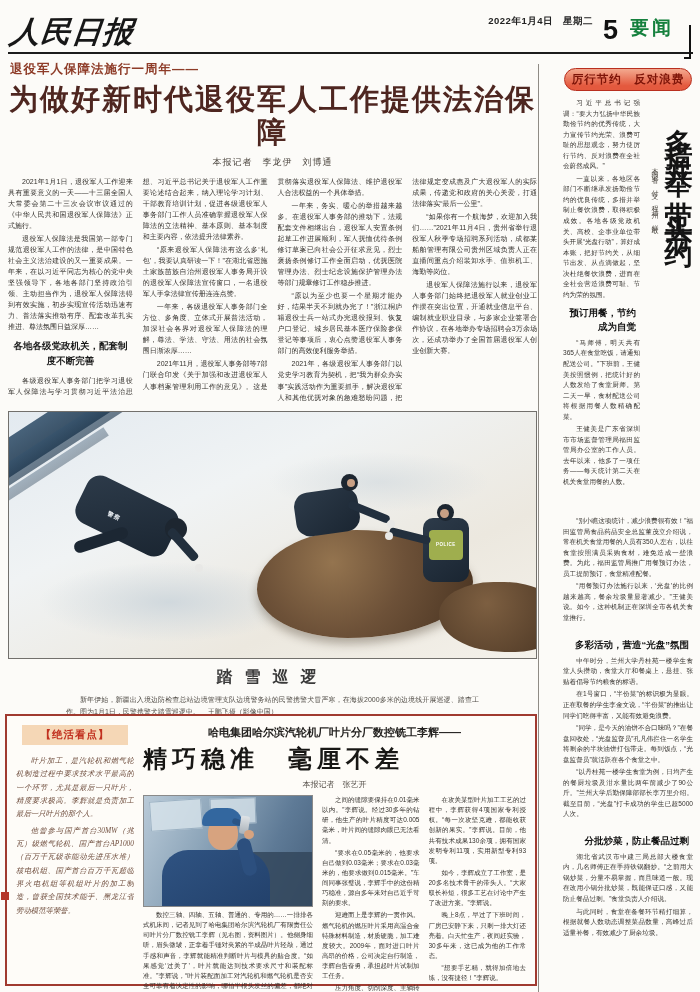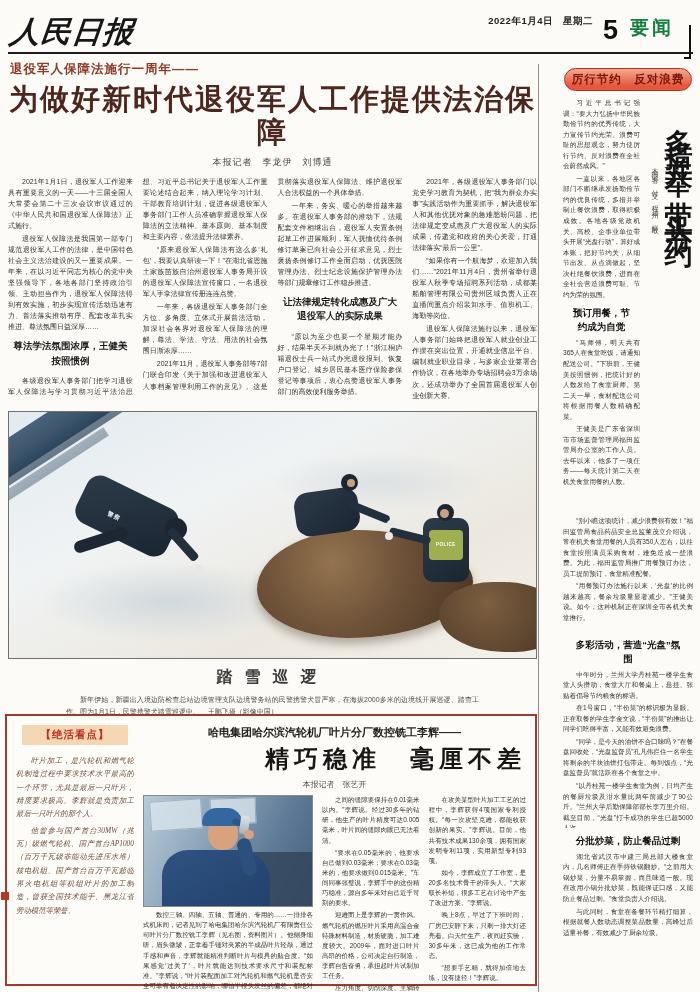--- a/index.html
+++ b/index.html
@@ -81,21 +81,21 @@
             border:2px solid #a03a30; background:#fefcf8; padding:7px 9px; }
   .feature:before{ content:""; position:absolute; left:-6px; top:176px; width:8px; height:8px; background:#b5372a;}
   .feature-grid{ display:grid; grid-template-columns:118px 1fr; gap:9px; height:100%; }
   .feature-left{ overflow:hidden; }
   .badge{ background:#f5d7b6; color:#c1301f; font-weight:bold; font-size:10.5px; text-align:center;
           padding:3px 0; margin:2px 6px 9px; letter-spacing:1px;}
   .intro-p{ font-family:"Liberation Serif", serif; font-style:italic; font-size:7.4px; line-height:1.8;
             color:#6e4c3c; text-align:justify; text-indent:2em; margin-bottom:3px;}
   .feature-right{ display:flex; flex-direction:column; min-width:0;}
   .feature-kicker{ text-align:center; font-size:11px; font-weight:bold; color:#242220; margin:2px 0 3px;}
-  .feature-headline{ text-align:right; font-size:24px; font-weight:900; color:#181715; letter-spacing:5px;}
+  .feature-headline{ text-align:left; font-size:24px; font-weight:900; color:#181715; letter-spacing:5px;}
   .feature-byline{ text-align:center; font-size:8px; color:#56504a; margin:4px 0 5px;}
   .feature-body{ flex:1; display:grid; grid-template-columns:170px 1fr 1fr; gap:9px; overflow:hidden; min-height:0;}
   .fcolA{ display:flex; flex-direction:column; min-height:0;}
   .wphoto{ position:relative; height:112px; border:1px solid #8a8a8a; overflow:hidden; flex:none;
            background:linear-gradient(115deg,#b9cad8 0%,#8ea6ba 35%,#5e7a96 70%,#46607c 100%);}
   .win{ position:absolute; background:#d9e5ec; border:1px solid #9ab0c2; opacity:.8;}
   .w1{ left:6px; top:4px; width:52px; height:30px; transform:rotate(-4deg);}
   .w2{ left:66px; top:2px; width:46px; height:26px; transform:rotate(-2deg);}
   .machine{ position:absolute; right:-6px; bottom:-4px; width:70px; height:58px; background:#33475c; border-radius:6px; opacity:.85;}
   .w-body{ position:absolute; left:18px; bottom:-6px; width:108px; height:62px; background:linear-gradient(150deg,#2f5382,#22406a); border-radius:26px 30px 0 0;}
@@ -113,21 +113,21 @@
 
   
   .rail{ position:absolute; left:538px; top:64px; width:157px; height:932px; border-left:1px solid #8f8b85;
          padding:2px 2px 0 24px; display:flex; flex-direction:column; }
   .banner{ flex:none; border:1.5px solid #b92f1f; border-radius:12px; margin:2px 1px 7px;
            background:linear-gradient(180deg,#f3a98f 0%,#e4593e 80%); color:#7d1408;
            font-weight:900; font-size:11.5px; text-align:center; padding:3px 0; letter-spacing:1px;}
   .rail-top{ flex:none; height:416px; display:flex; gap:5px; overflow:hidden;}
   .rail-lead{ width:77px; flex:none; overflow:hidden;}
   .rail p{ font-size:6.6px; line-height:1.6; text-align:justify; text-indent:2em; color:#36332f; margin-bottom:2px;}
-  .rail h3{ font-size:9.5px; font-weight:900; text-align:center; line-height:1.45; margin:6px 10px 4px; color:#131313;}
+  .rail h3{ font-size:9.5px; font-weight:900; text-align:right; line-height:1.45; margin:6px 4px 4px; color:#131313;}
   .rail-vert{ flex:1; display:flex; justify-content:flex-end; gap:4px; }
   .v-byline{ writing-mode:vertical-rl; font-size:7px; color:#4c4842; letter-spacing:3px; height:200px; margin-top:64px;}
   .v-headline{ writing-mode:vertical-rl; font-size:28px; font-weight:900; color:#141414;
                letter-spacing:13px; line-height:1.05; height:100%; padding-top:8px;}
   .sec1rest{ flex:none; height:116px; overflow:hidden; margin-top:2px;}
   .sec2{ flex:none; height:196px; overflow:hidden;}
   .sec3{ flex:1; overflow:hidden; min-height:0;}
 </style>
 </head>
 <body>
@@ -145,27 +145,26 @@
   </div>
 
   <section class="main">
     <div class="kicker">退役军人保障法施行一周年——</div>
     <h1 class="headline">为做好新时代退役军人工作提供法治保障</h1>
     <div class="byline">本报记者　李龙伊　刘博通</div>
     <div class="article-cols">
 
     <p class="para">2021年1月1日，退役军人工作迎来具有重要意义的一天——十三届全国人大常委会第二十三次会议审议通过的《中华人民共和国退役军人保障法》正式施行。</p>
         <p class="para">退役军人保障法是我国第一部专门规范退役军人工作的法律，是中国特色社会主义法治建设的又一重要成果。一年来，在以习近平同志为核心的党中央坚强领导下，各地各部门坚持政治引领、主动担当作为，退役军人保障法得到有效实施，初步实现宣传活动迅速有力、普法落实推动有序、配套改革扎实推进、尊法氛围日益深厚……</p>
-        <p class="para colhead">尊法学法氛围浓厚，王健美按照惯例</p>
+        <p class="para colhead">各地各级党政机关，配套制度不断完善</p>
         <p class="para">各级退役军人事务部门把学习退役军人保障法与学习贯彻习近平法治思想、习近平总书记关于退役军人工作重要论述结合起来，纳入理论学习计划、干部教育培训计划，促进各级退役军人事务部门工作人员准确掌握退役军人保障法的立法精神、基本原则、基本制度和主要内容，依法提升法律素养。</p>
         <p class="para">“原来退役军人保障法有这么多‘礼包’，我要认真研读一下！”在湖北省恩施土家族苗族自治州退役军人事务局开设的退役军人保障法宣传窗口，一名退役军人手拿法律宣传册连连点赞。</p>
         <p class="para">一年来，各级退役军人事务部门全方位、多角度、立体式开展普法活动，加深社会各界对退役军人保障法的理解，尊法、学法、守法、用法的社会氛围日渐浓厚……</p>
         <p class="para">2021年11月，退役军人事务部等7部门联合印发《关于加强和改进退役军人人事档案管理利用工作的意见》。这是贯彻落实退役军人保障法、维护退役军人合法权益的一个具体举措。</p>
         <p class="para">一年来，务实、暖心的举措越来越多。在退役军人事务部的推动下，法规配套文件相继出台，退役军人安置条例起草工作进展顺利，军人抚恤优待条例修订草案已向社会公开征求意见，烈士褒扬条例修订工作全面启动，优抚医院管理办法、烈士纪念设施保护管理办法等部门规章修订工作稳步推进。</p>
-        <p class="para colhead">让法律规定转化成惠及广大退役军人的实际成果</p>
         <p class="para">“原以为至少也要一个星期才能办好，结果半天不到就办完了！”浙江桐庐籍退役士兵一站式办完退役报到、恢复户口登记、城乡居民基本医疗保险参保登记等事项后，衷心点赞退役军人事务部门的高效便利服务举措。</p>
         <p class="para">2021年，各级退役军人事务部门以党史学习教育为契机，把“我为群众办实事”实践活动作为重要抓手，解决退役军人和其他优抚对象的急难愁盼问题，把法律规定变成惠及广大退役军人的实际成果，传递党和政府的关心关爱，打通法律落实“最后一公里”。</p>
         <p class="para">“如果你有一个航海梦，欢迎加入我们……”2021年11月4日，贵州省举行退役军人秋季专场招聘系列活动，成都某船舶管理有限公司贵州区域负责人正在直播间重点介绍装卸水手、值班机工、海勤等岗位。</p>
         <p class="para">退役军人保障法施行以来，退役军人事务部门始终把退役军人就业创业工作摆在突出位置，开通就业信息平台、编制就业职业目录，与多家企业签署合作协议，在各地举办专场招聘会3万余场次，还成功举办了全国首届退役军人创业创新大赛。</p>
       </div>
 
     <div class="photo">
       <div class="streak s1"></div>
       <div class="streak s2"></div>
       <div class="streak s3"></div>

